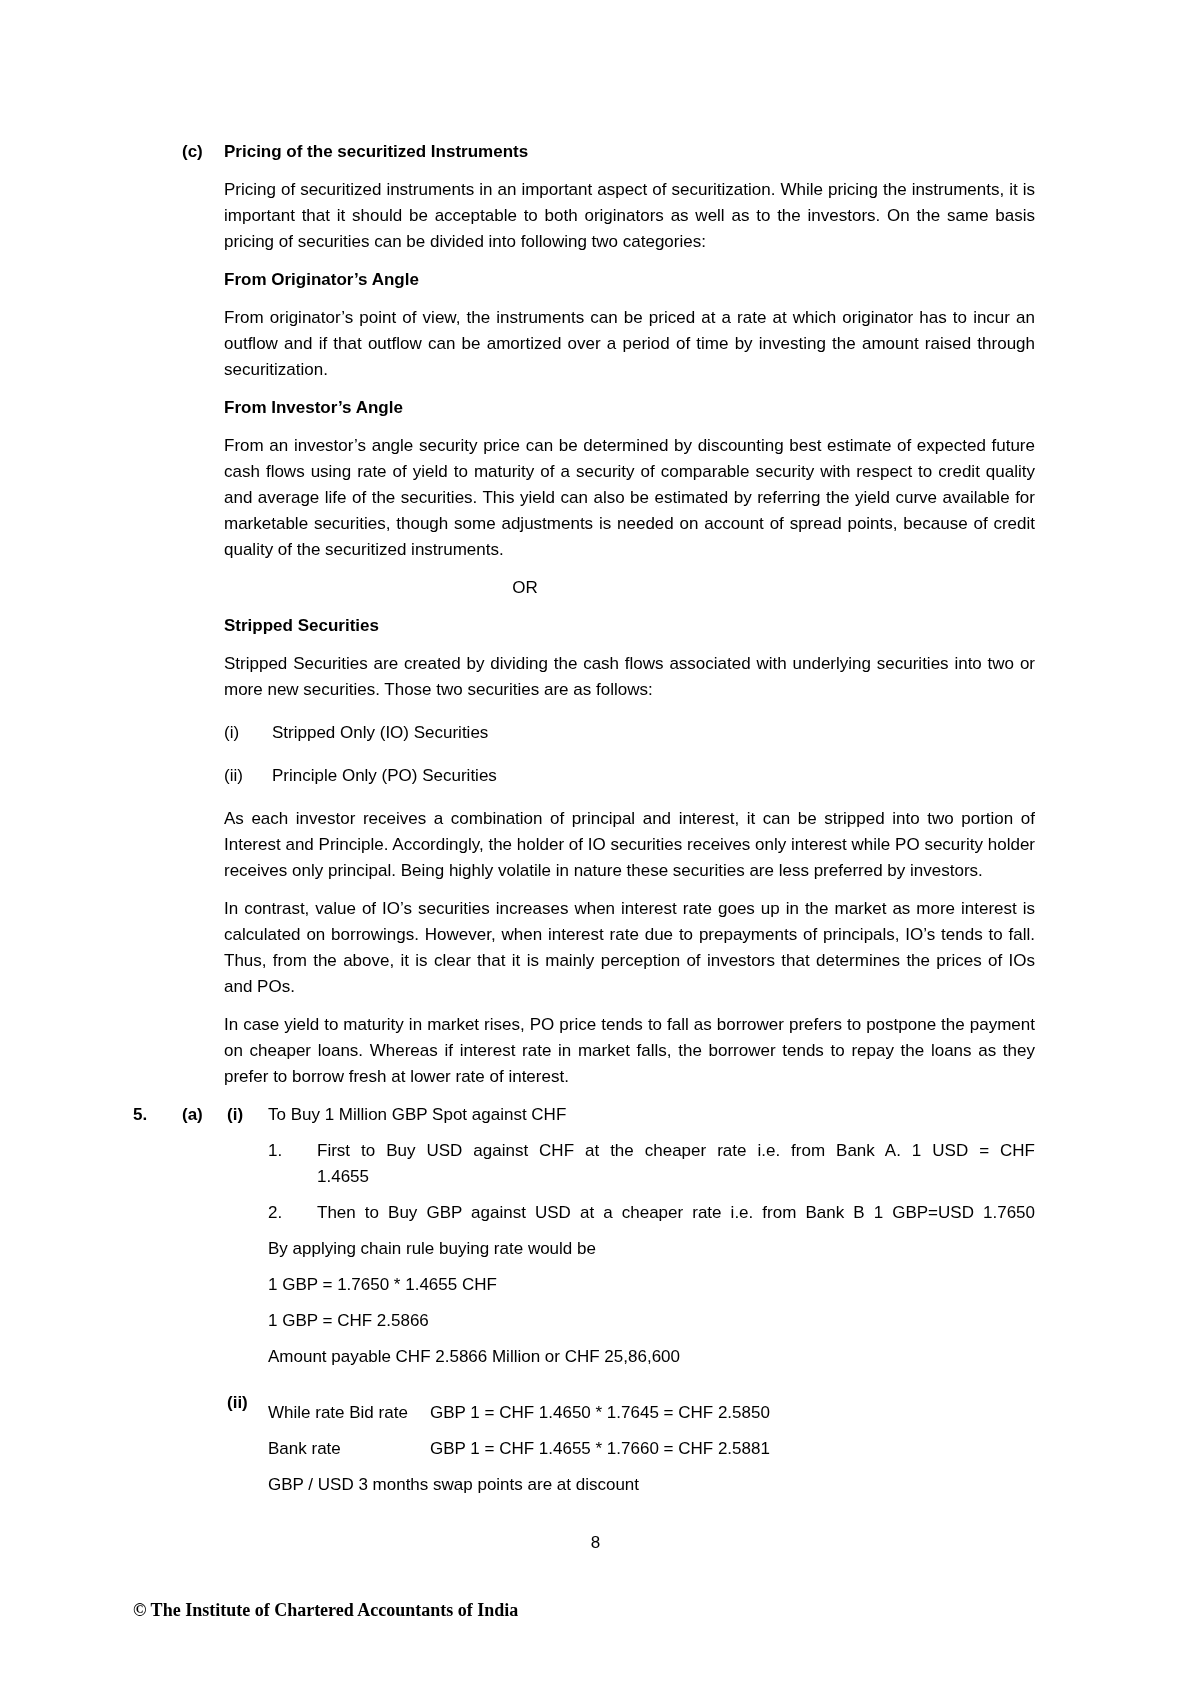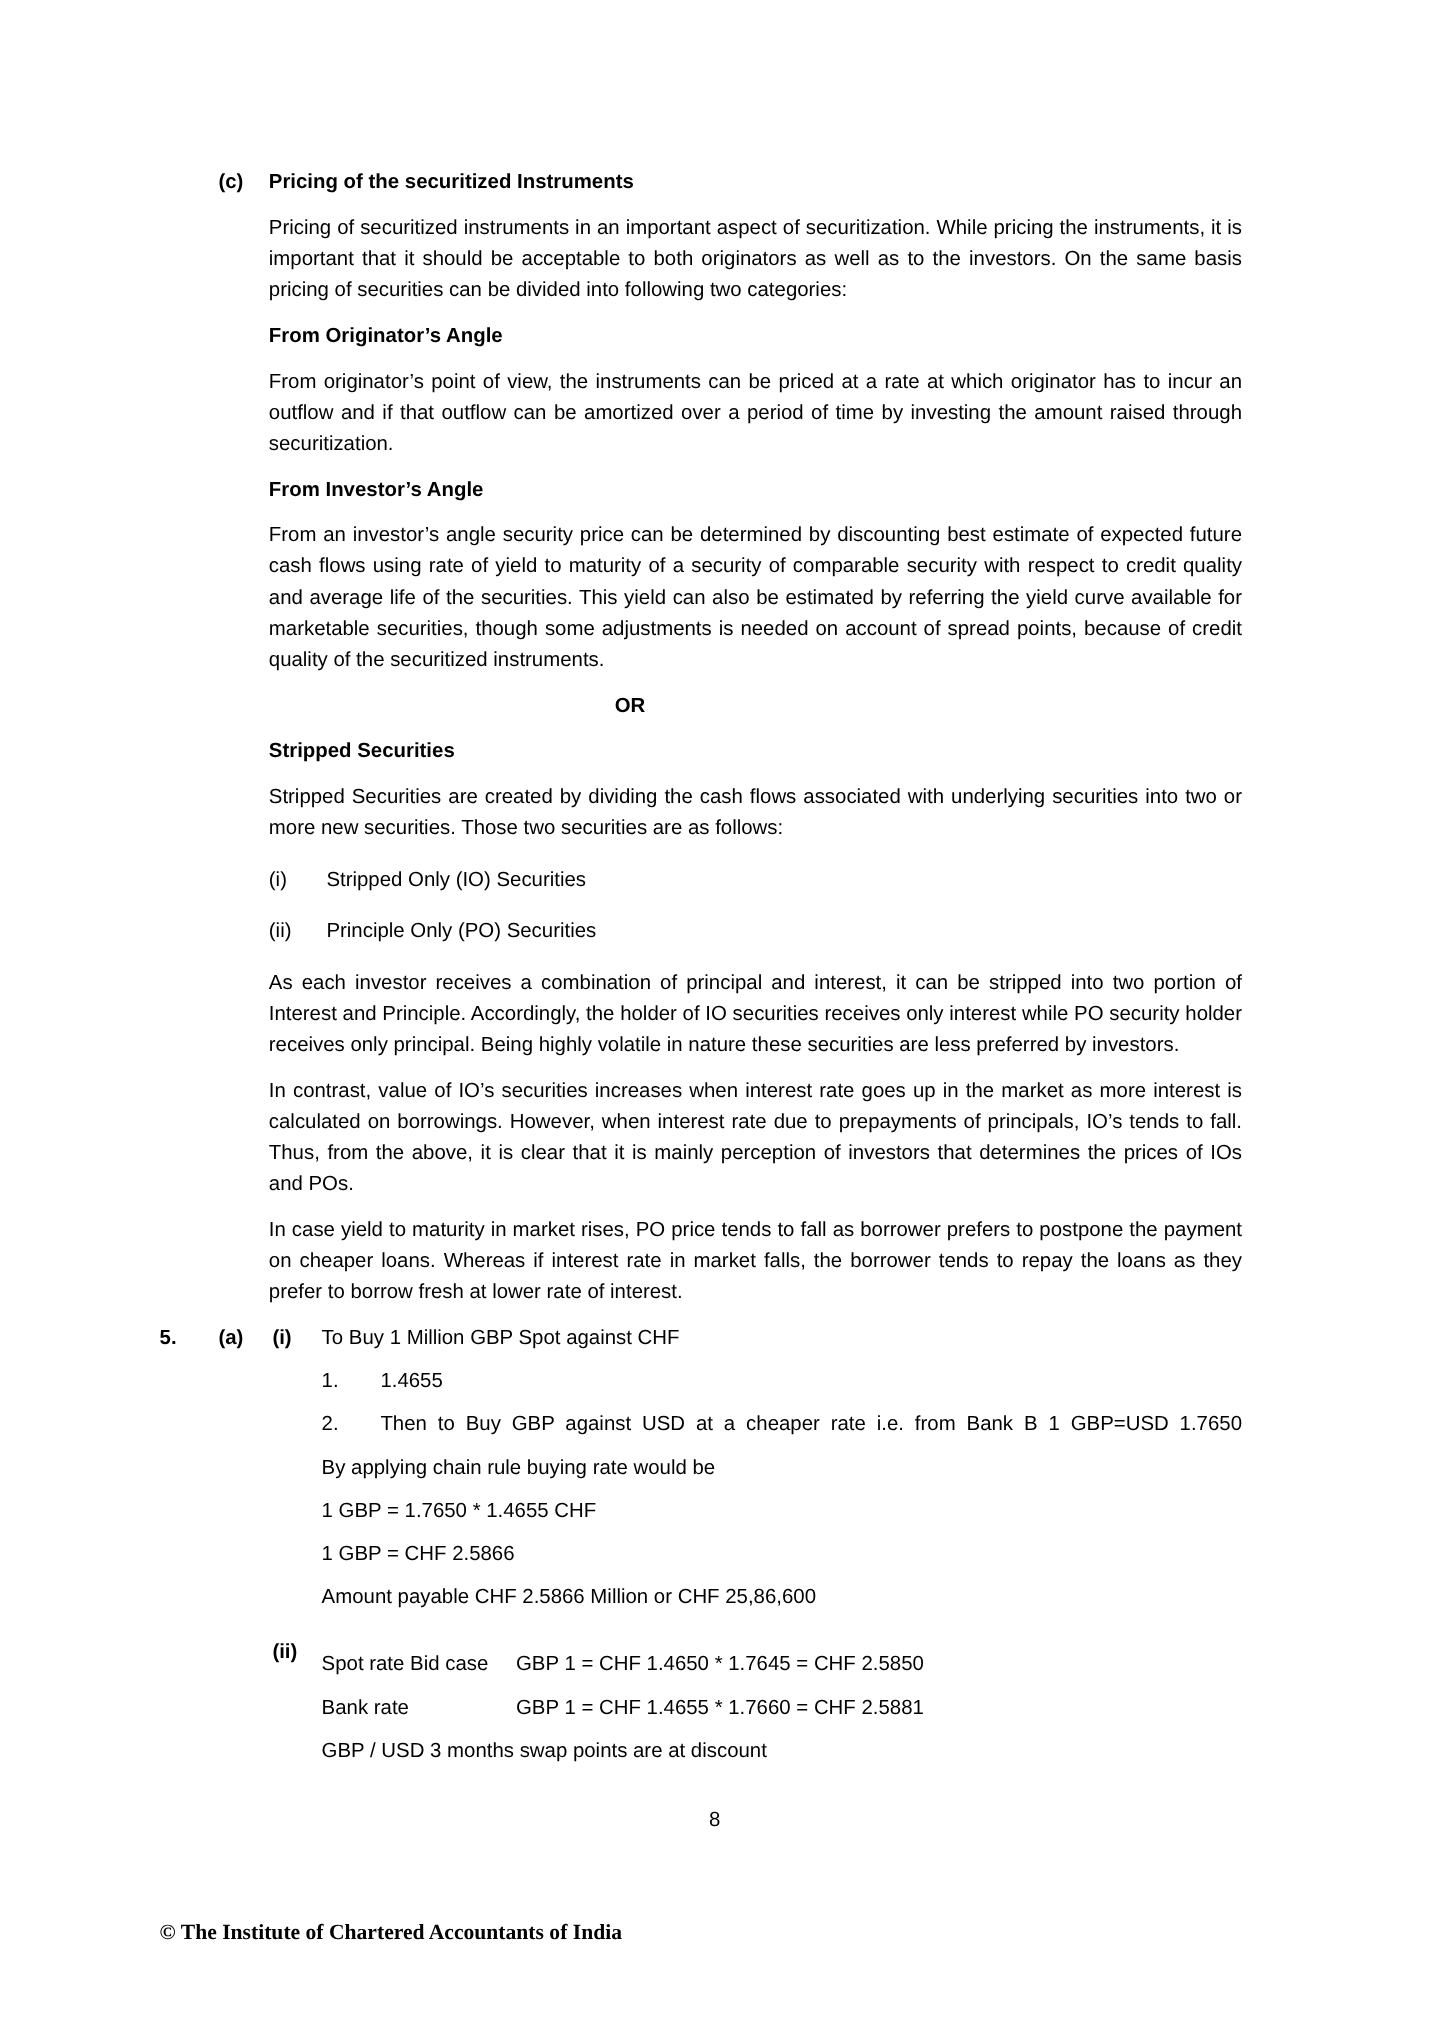--- a/index.html
+++ b/index.html
@@ -14,21 +14,21 @@
 
   
   .section-c { margin-left: 182px; width: 853px; }
   .c-head { display: flex; font-weight: 700; }
   .c-label { width: 42px; flex: 0 0 42px; }
   .c-body { margin-left: 42px; width: 811px; }
   .para { text-align: justify; margin-top: 12px; margin-bottom: 12px; }
   .subhead { font-weight: 700; margin-bottom: 12px; }
   .or-line {
     margin-left: -224px; width: 1050px; text-align: center;
-    font-weight: 700; margin-top: 12px; margin-bottom: 12px;
+    font-weight: 400; margin-top: 12px; margin-bottom: 12px;
   }
   .sc-item { display: flex; margin-top: 17px; margin-bottom: 17px; }
   .sc-item-label { width: 48px; flex: 0 0 48px; }
 
   
   .q5 { margin-left: 133px; margin-top: 12px; display: flex; }
   .q-num  { width: 49px; flex: 0 0 49px; font-weight: 700; }
   .q-part { width: 45px; flex: 0 0 45px; font-weight: 700; }
   .q5-content { width: 808px; }
   .q-item-row { display: flex; margin-bottom: 10px; }
@@ -96,20 +96,21 @@
     <div class="q5-content">
 
       <div class="q-item-row">
         <span class="q-item-label">(i)</span>
         <div class="q-item-body">
           <div>To Buy 1 Million GBP Spot against CHF</div>
 
           <div class="step">
             <span class="step-label">1.</span>
             <div class="step-text">
+              <div class="jl">First to Buy USD against CHF at the cheaper rate i.e. from Bank A.  1 USD = CHF</div>
               <div>1.4655</div>
             </div>
           </div>
 
           <div class="step">
             <span class="step-label">2.</span>
             <div class="step-text">
               <div class="jl">Then to Buy GBP against USD at a cheaper rate i.e. from Bank B 1 GBP=USD 1.7650</div>
             </div>
           </div>
@@ -118,21 +119,21 @@
           <div class="q-line">1 GBP = 1.7650 * 1.4655 CHF</div>
           <div class="q-line">1 GBP = CHF 2.5866</div>
           <div class="q-line">Amount payable CHF 2.5866 Million or CHF 25,86,600</div>
         </div>
       </div>
 
       <div class="q-item-row q-sub2">
         <span class="q-item-label">(ii)</span>
         <div class="q-item-body">
           <div class="rate-row">
-            <span class="rate-label">Spot rate Bid case</span>
+            <span class="rate-label">While rate Bid rate</span>
             <span>GBP 1 = CHF 1.4650 * 1.7645 = CHF 2.5850</span>
           </div>
           <div class="rate-row">
             <span class="rate-label">Bank rate</span>
             <span>GBP 1 = CHF 1.4655 * 1.7660 = CHF 2.5881</span>
           </div>
           <div class="q-line">GBP / USD 3 months swap points are at discount</div>
         </div>
       </div>
 

